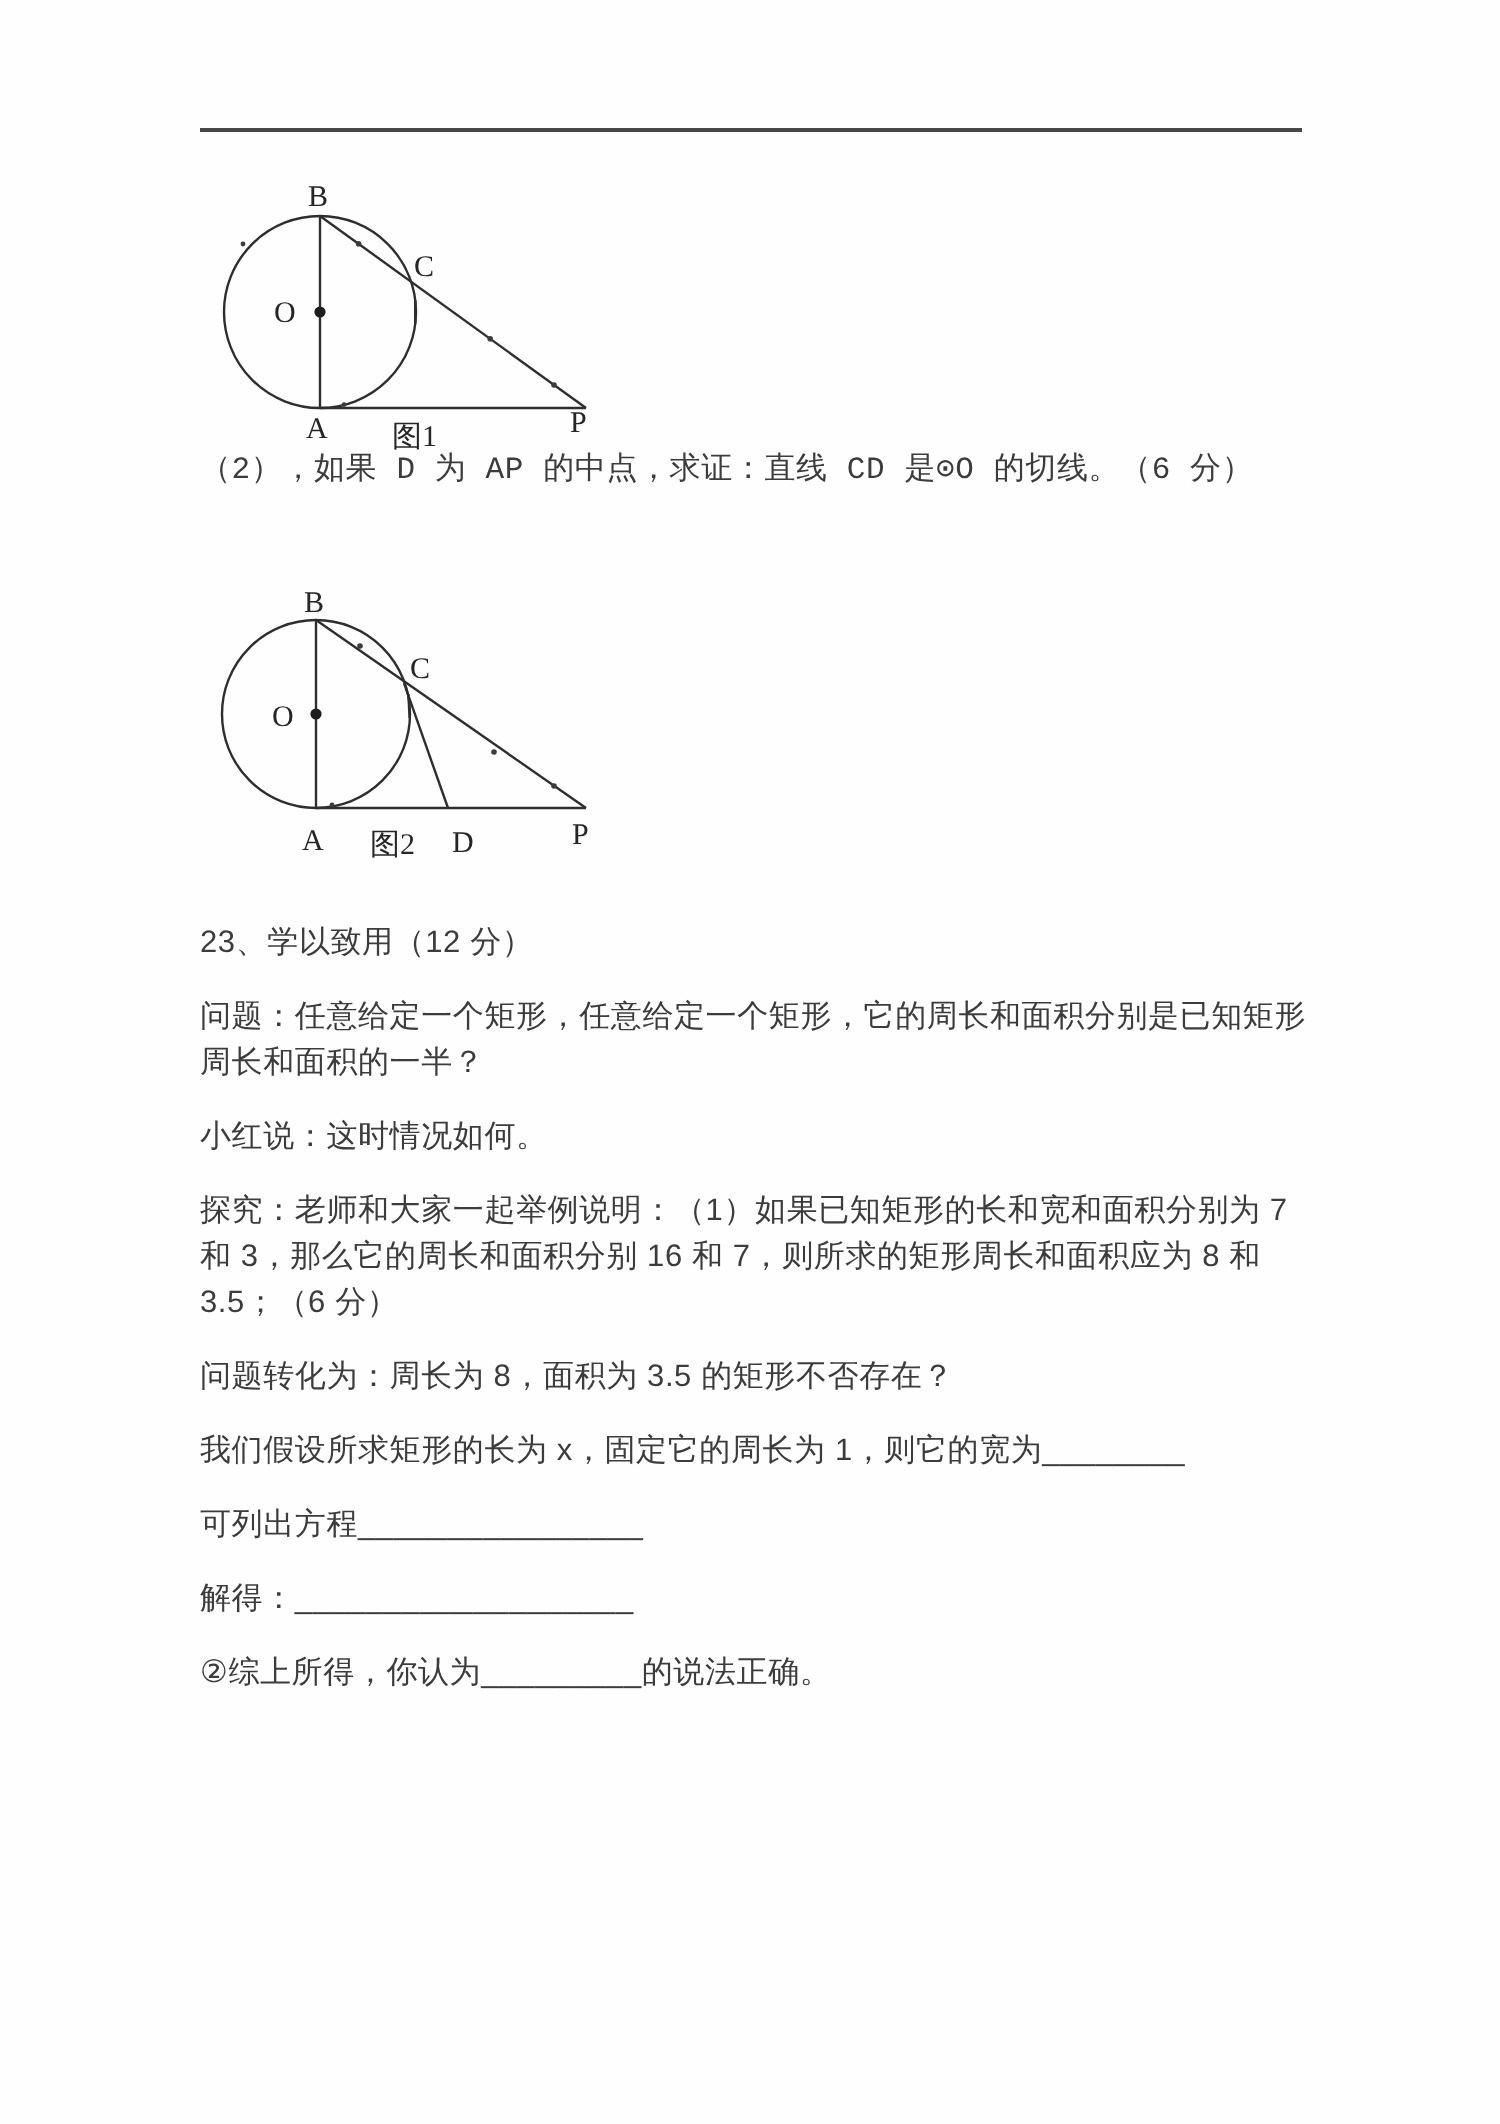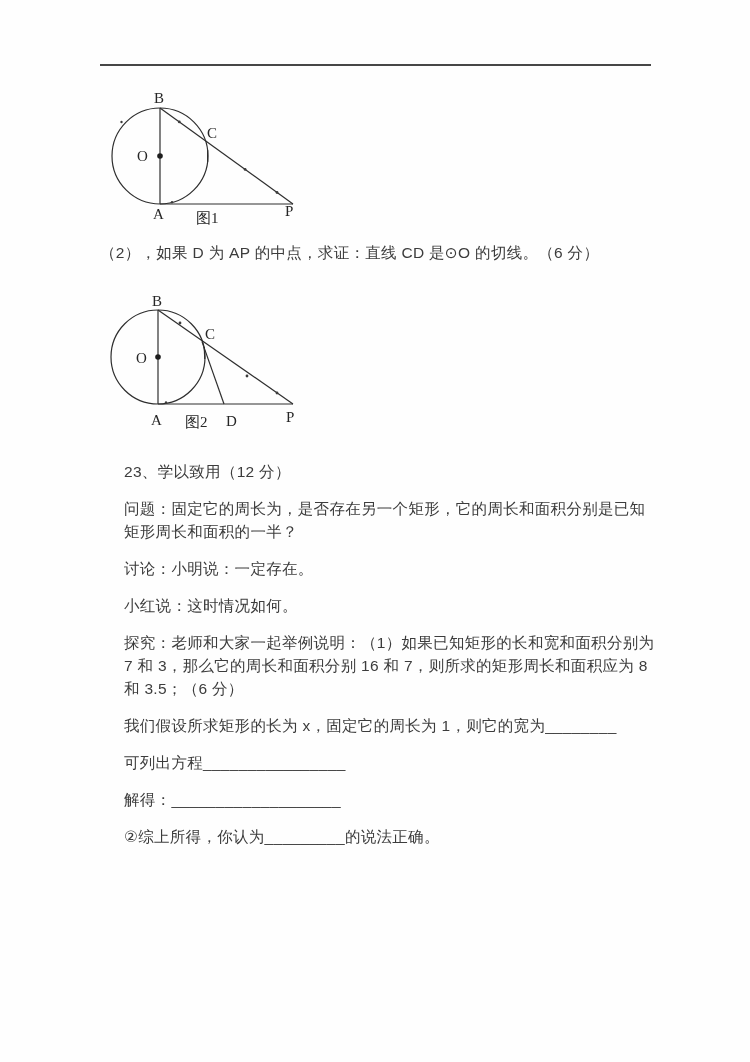--- a/index.html
+++ b/index.html
@@ -31,23 +31,23 @@
     fill: #262626;
   }
   .para, .flow p {
     font-size: 15.5px;
     line-height: 23px;
     letter-spacing: 0.3px;
     margin: 0;
     color: #3c3c3c;
   }
   .para { position: absolute; left: 100px; width: 558px; }
-  .para-part2 { top: 241px; }
+  .para-part2 { top: 224px; font-family: Liberation Mono, monospace; }
   .flow { position: absolute; left: 100px; top: 460px; width: 558px; }
-  .flow p { margin-bottom: 14px; margin-left: 24px; }
+  .flow p { margin-bottom: 14px; }
 </style>
 </head>
 <body>
 
 <div class="page">
 
   <div class="divider"></div>
 
   <svg class="fig fig1" width="215" height="152" viewBox="0 0 215 152">
     <circle class="shape" cx="60" cy="76" r="48"></circle>
@@ -87,23 +87,23 @@
     <text x="41" y="73">O</text>
     <text x="110" y="49">C</text>
     <text x="56" y="135">A</text>
     <text x="90" y="137">图2</text>
     <text x="131" y="136">D</text>
     <text x="191" y="132">P</text>
   </svg>
 
   <div class="flow">
     <p>23、学以致用（12 分）</p>
-    <p>问题：固定它的周长为，是否存在另一个矩形，它的周长和面积分别是已知矩形周长和面积的一半？</p>
-    <p>讨论：小明说：一定存在。</p>
+    <p>问题：任意给定一个矩形，任意给定一个矩形，它的周长和面积分别是已知矩形周长和面积的一半？</p>
     <p>小红说：这时情况如何。</p>
     <p>探究：老师和大家一起举例说明：（1）如果已知矩形的长和宽和面积分别为 7 和 3，那么它的周长和面积分别 16 和 7，则所求的矩形周长和面积应为 8 和 3.5；（6 分）</p>
+    <p>问题转化为：周长为 8，面积为 3.5 的矩形不否存在？</p>
     <p>我们假设所求矩形的长为 x，固定它的周长为 1，则它的宽为________</p>
     <p>可列出方程________________</p>
     <p>解得：___________________</p>
     <p>②综上所得，你认为_________的说法正确。</p>
   </div>
 
 </div>
 
 </body></html>

